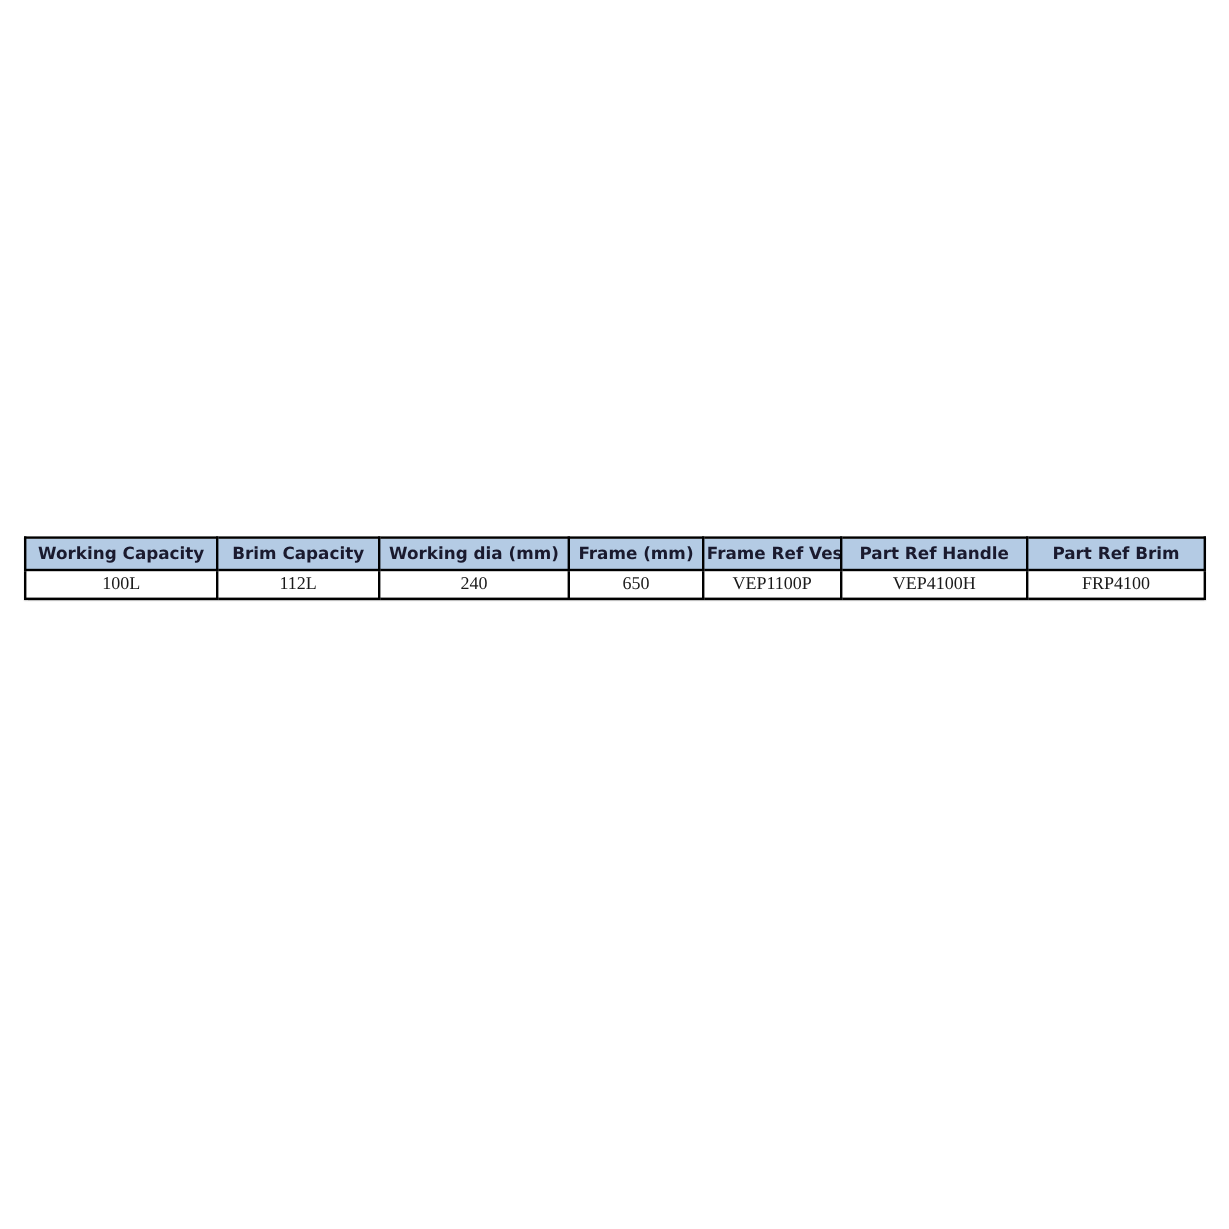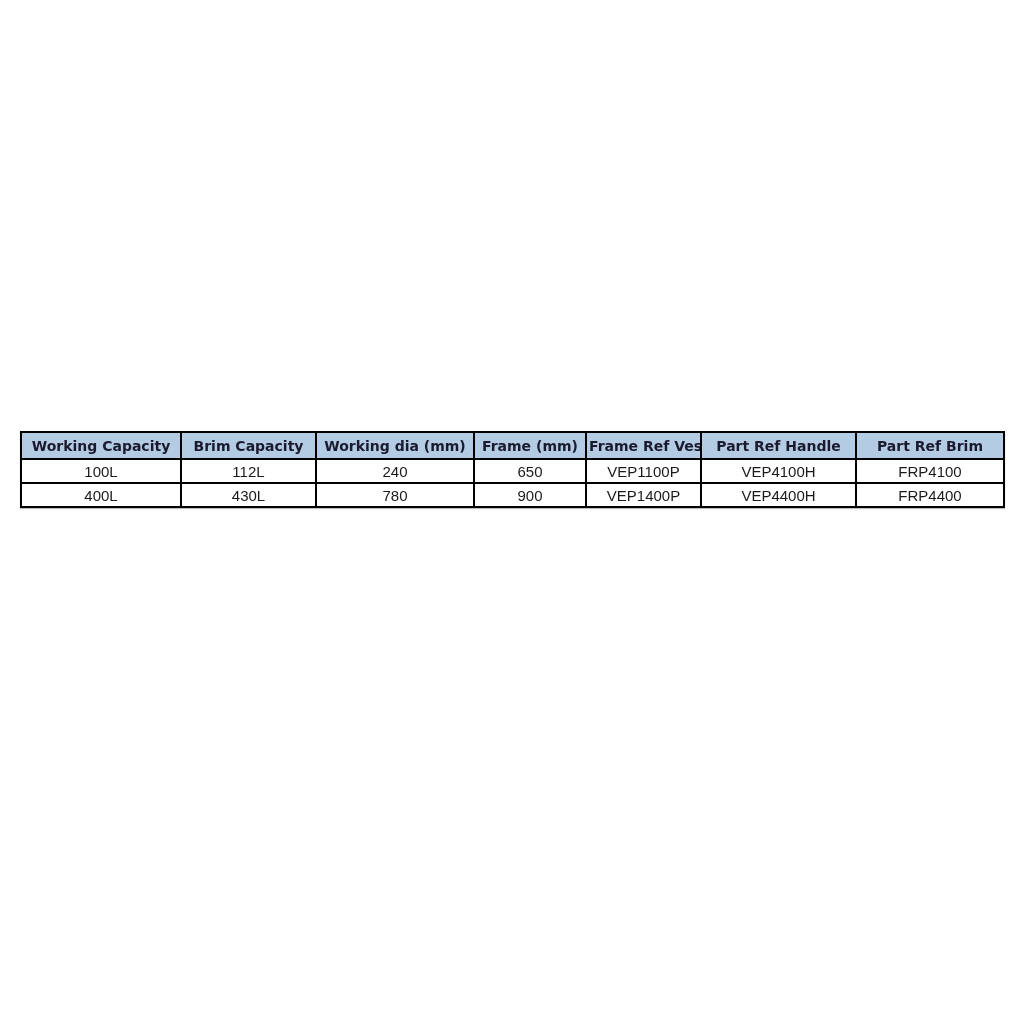--- a/index.html
+++ b/index.html
@@ -13,21 +13,21 @@
   }
   .page {
     position: relative;
     width: 1024px;
     height: 1024px;
     background: #ffffff;
   }
   .spec-table-wrap {
     position: absolute;
     left: 20px;
-    top: 431px;
+    top: 447px;
     width: 817px;
   }
   table.spec-table {
     border-collapse: collapse;
     table-layout: fixed;
     width: 983px;
     box-shadow: 0 1px 1px rgba(0,0,0,0.25);
   }
   table.spec-table th,
   table.spec-table td {
@@ -42,21 +42,21 @@
     background: #b4cbe4;
     color: #1a1a2e;
     font-family: "DejaVu Sans", "Liberation Sans", sans-serif;
     font-weight: bold;
     font-size: 14px;
     height: 25px;
   }
   table.spec-table td {
     background: #ffffff;
     color: #1a1a1a;
-    font-family: Liberation Sans, sans-serif;
+    font-family: Liberation Serif, serif;
     font-size: 15px;
     height: 22px;
   }
   col.c1 { width: 160px; }
   col.c2 { width: 135px; }
   col.c3 { width: 158px; }
   col.c4 { width: 112px; }
   col.c5 { width: 115px; }
   col.c6 { width: 155px; }
   col.c7 { width: 148px; }
@@ -90,25 +90,16 @@
       <tbody>
         <tr>
           <td>100L</td>
           <td>112L</td>
           <td>240</td>
           <td>650</td>
           <td>VEP1100P</td>
           <td>VEP4100H</td>
           <td>FRP4100</td>
         </tr>
-        <tr>
-          <td>400L</td>
-          <td>430L</td>
-          <td>780</td>
-          <td>900</td>
-          <td>VEP1400P</td>
-          <td>VEP4400H</td>
-          <td>FRP4400</td>
-        </tr>
       </tbody>
     </table>
   </div>
 </div>
 
 </body></html>

